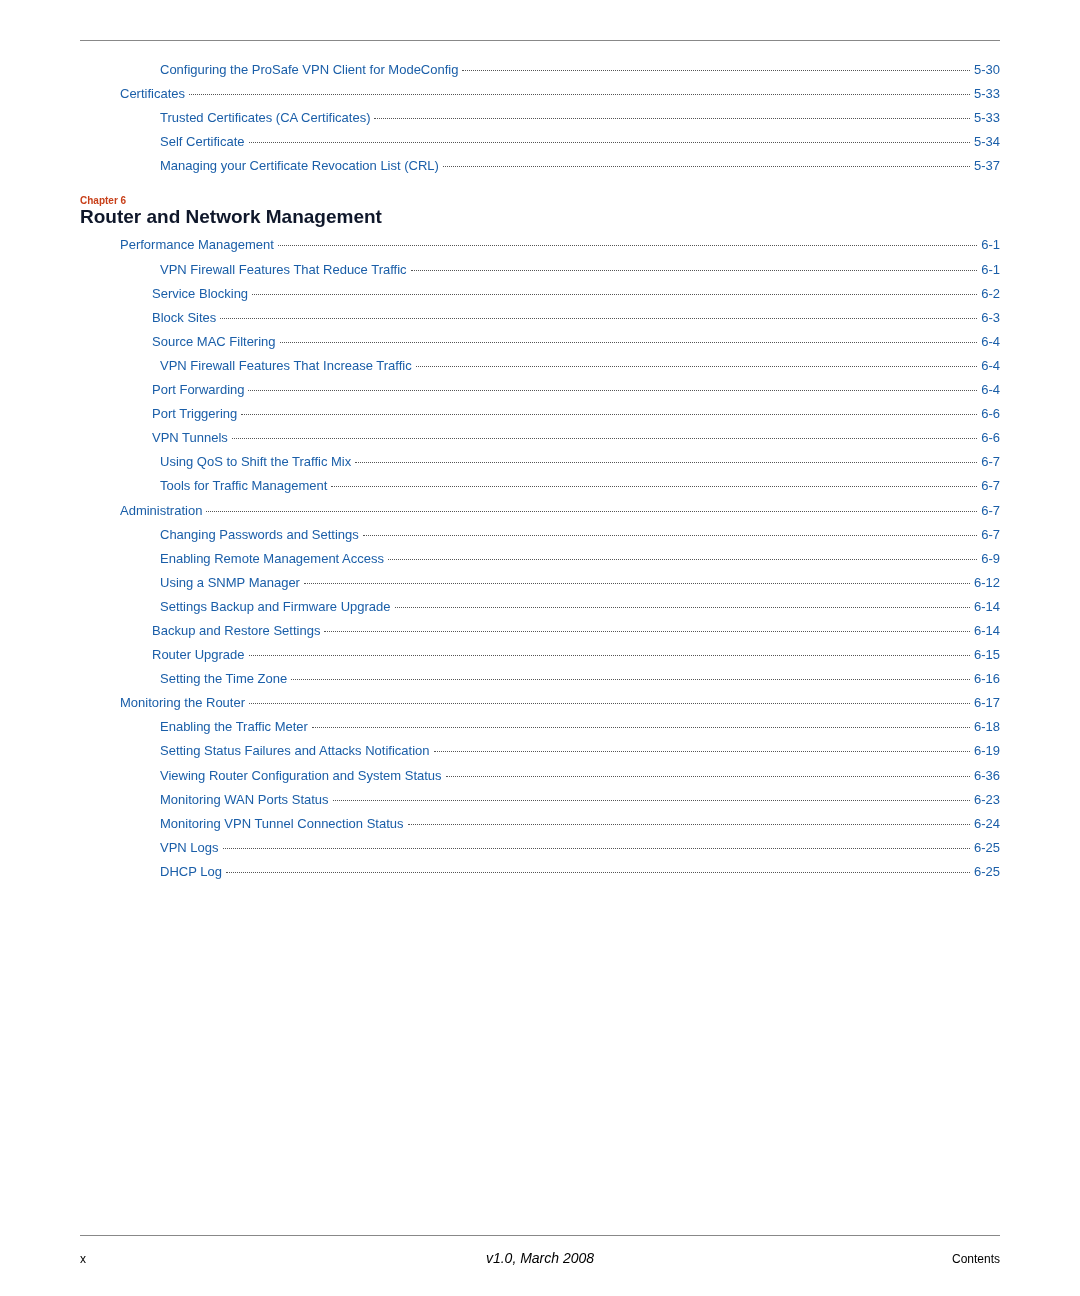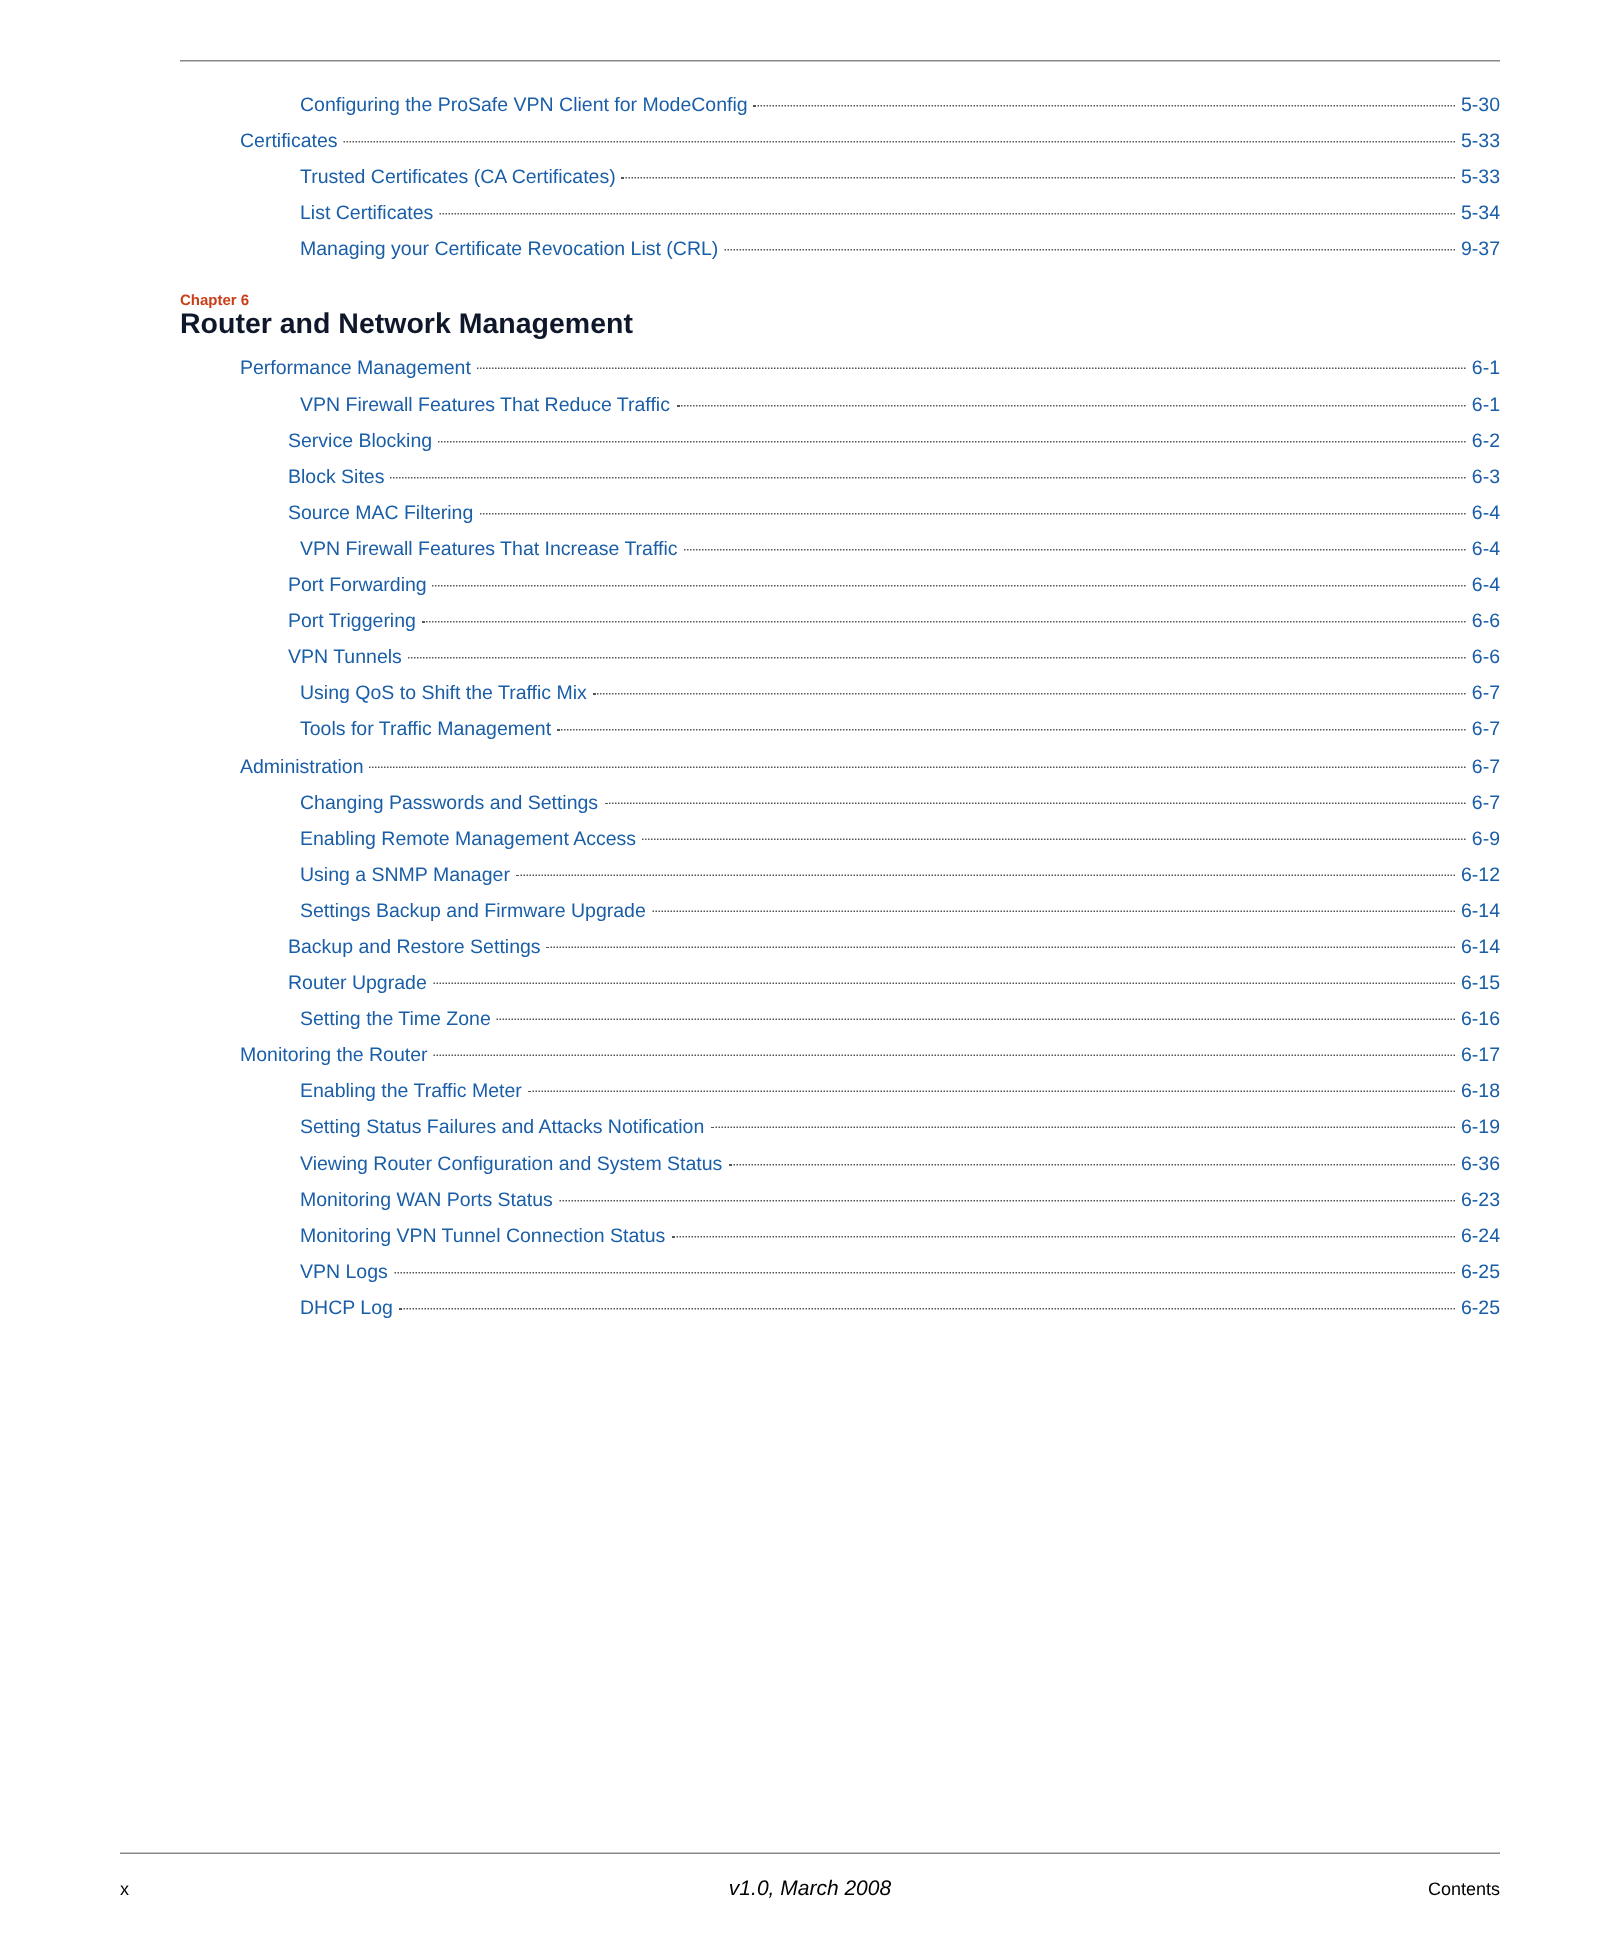--- a/index.html
+++ b/index.html
@@ -8,21 +8,21 @@
       font-family: Arial, Helvetica, sans-serif;
       font-size: 13px;
       color: #000;
       width: 1080px;
       min-height: 1296px;
       position: relative;
     }
     .page {
       width: 1080px;
       min-height: 1296px;
-      padding: 40px 80px 80px 120px;
+      padding: 40px 80px 80px 80px;
       position: relative;
     }
     .top-rule {
       border-top: 1.5px solid #888;
       margin-bottom: 18px;
     }
     .toc-entry {
       display: flex;
       align-items: baseline;
       margin-bottom: 2px;
@@ -114,28 +114,28 @@
         <span class="entry-title">Certificates</span>
         <span class="dots"></span>
         <span class="page-num">5-33</span>
       </div>
       <div class="toc-entry indent-2">
         <span class="entry-title">Trusted Certificates (CA Certificates)</span>
         <span class="dots"></span>
         <span class="page-num">5-33</span>
       </div>
       <div class="toc-entry indent-2">
-        <span class="entry-title">List Certificates</span>
+        <span class="entry-title">Self Certificate</span>
         <span class="dots"></span>
         <span class="page-num">5-34</span>
       </div>
       <div class="toc-entry indent-2">
         <span class="entry-title">Managing your Certificate Revocation List (CRL)</span>
         <span class="dots"></span>
-        <span class="page-num">9-37</span>
+        <span class="page-num">5-37</span>
       </div>
     </div>
 
   <div class="chapter-heading">
     <span class="ch-label">Chapter 6</span>
     <span class="ch-title">Router and Network Management</span>
   </div>
 
   <div id="chapter-entries-container">
       <div class="toc-entry indent-1">

